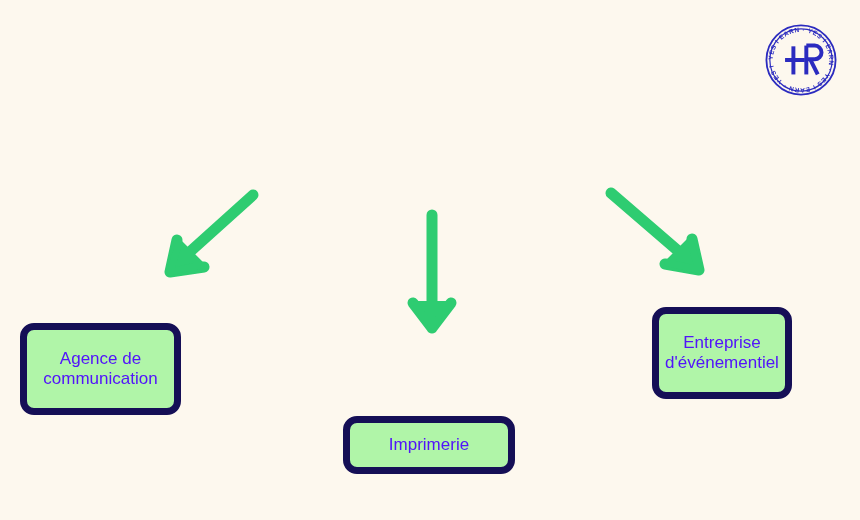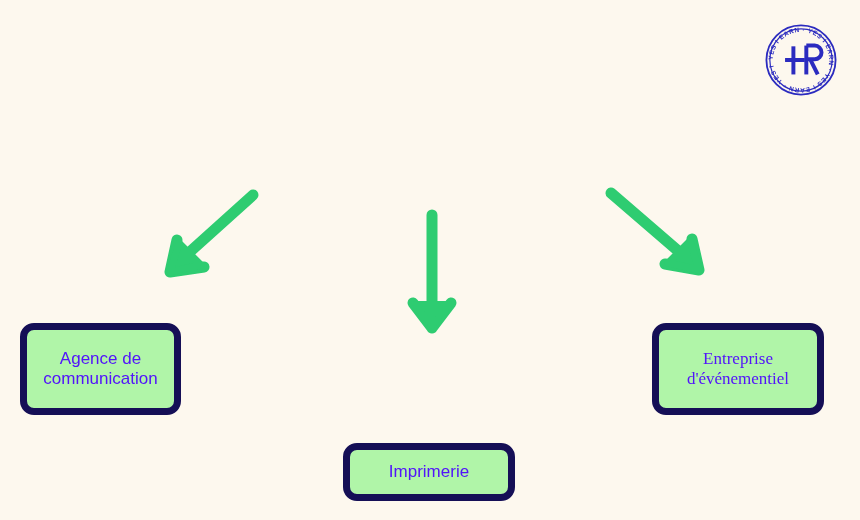--- a/index.html
+++ b/index.html
@@ -63,28 +63,26 @@
     left: 20px;
     top: 323px;
     width: 161px;
     height: 92px;
   }
   .node--middle {
     left: 343px;
     top: 416px;
     width: 172px;
     height: 58px;
-    margin-top: 27px;
   }
   .node--right {
     left: 652px;
-    top: 323px;
-    width: 172px;
+    top: 307px;
+    width: 140px;
     height: 92px;
-    font-family: Liberation Serif, serif;
   }
 
   
   .arrow-layer {
     position: absolute;
     left: 0;
     top: 0;
     width: 860px;
     height: 520px;
     pointer-events: none;

